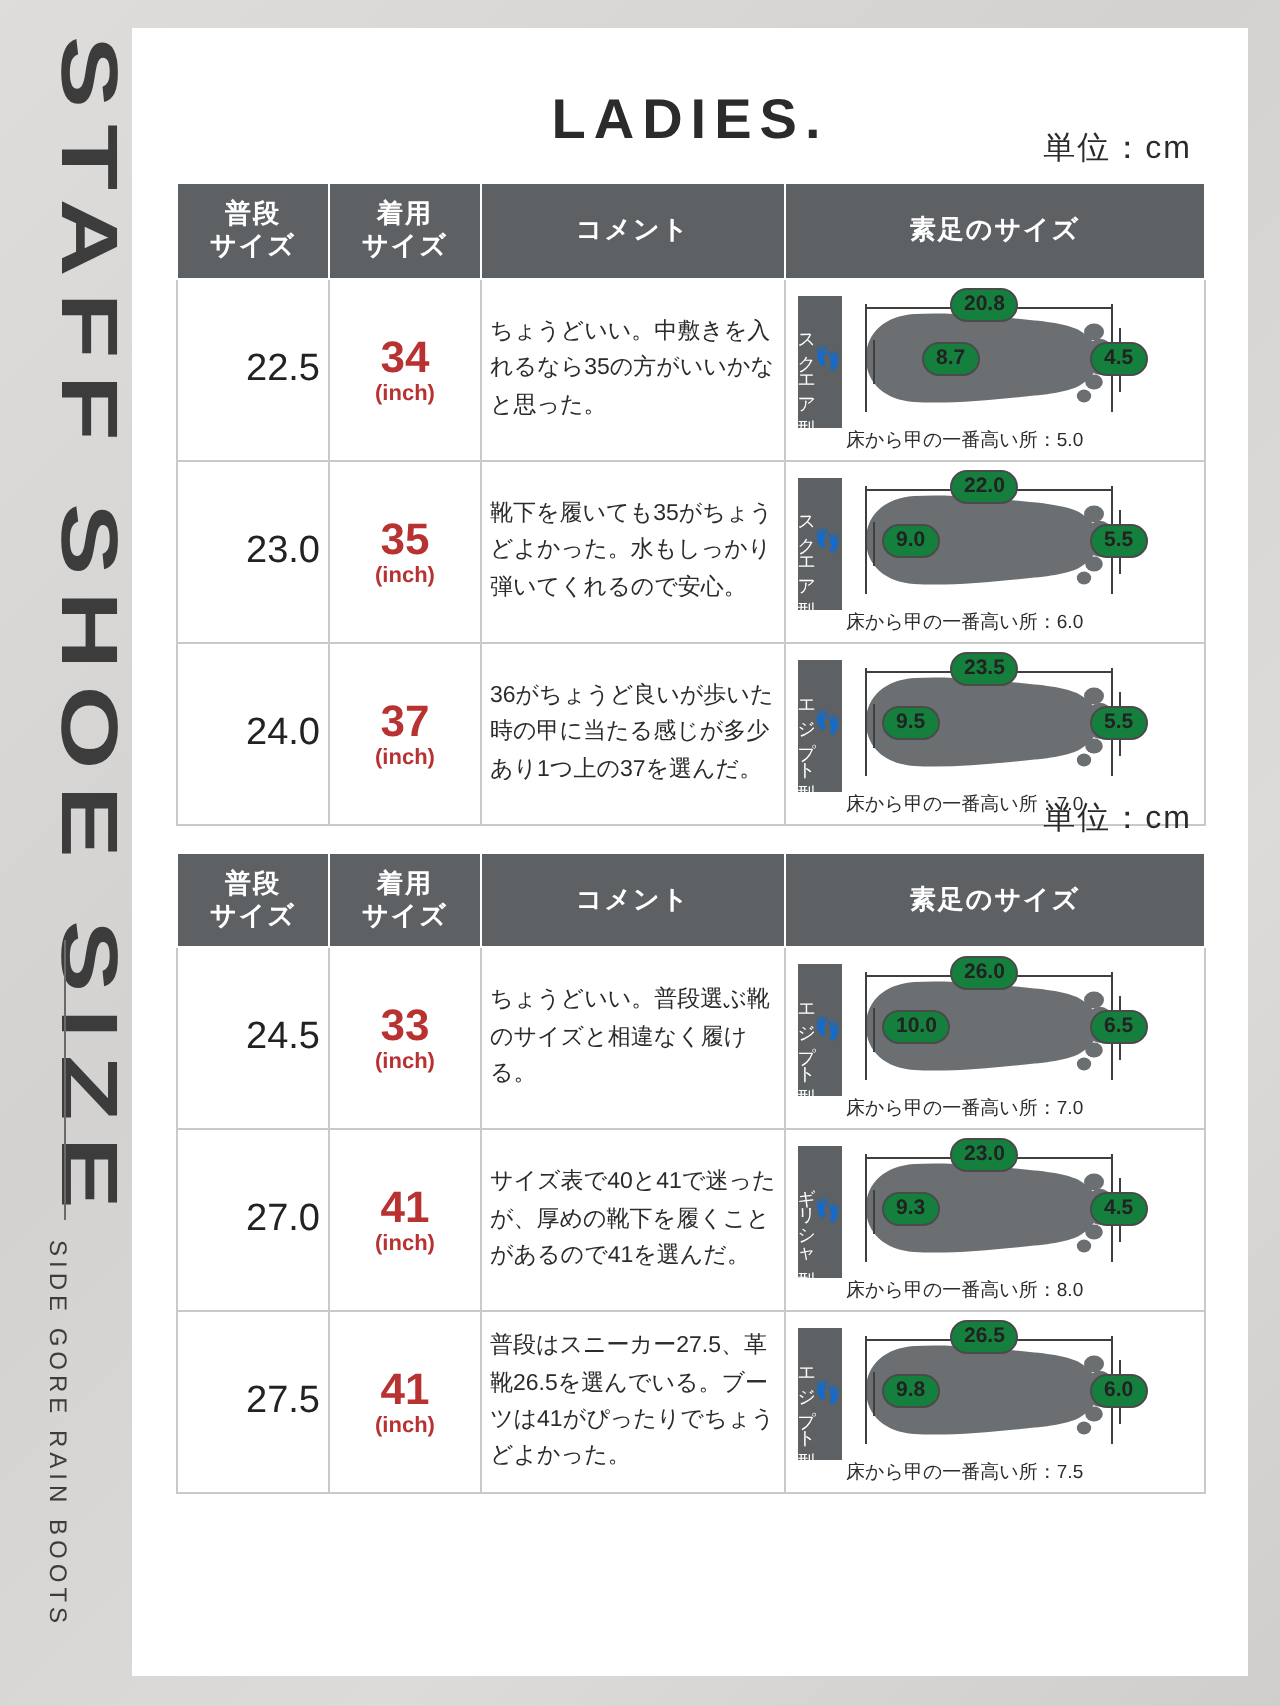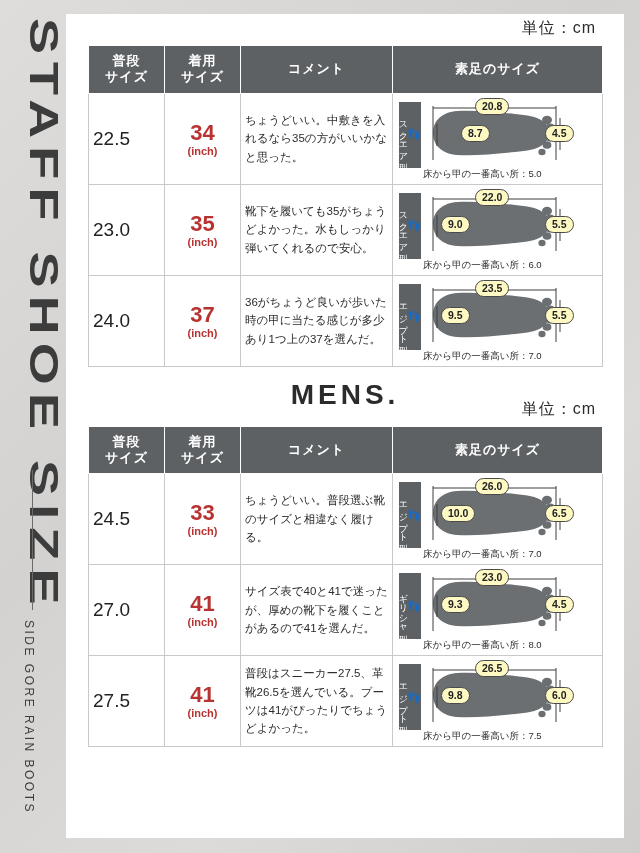--- a/index.html
+++ b/index.html
@@ -98,21 +98,21 @@
     border:1px solid #ffffff;
     line-height:1.25;
   }
   table.sizes td{
     border:1px solid #c9c9c9;
     vertical-align:middle;
     padding:6px 4px;
   }
   col.c1{width:76px;} col.c2{width:76px;} col.c3{width:152px;} col.c4{width:210px;}
 
-  .usual{ text-align:left; font-size:19px; color:#222; }
+  .usual{ text-align:right; font-size:19px; color:#222; }
   .worn{ text-align:center; line-height:1.15; }
   .worn .num{ font-size:22px; font-weight:bold; color:#b83232; }
   .worn .inch{ font-size:11px; color:#b83232;font-weight:bold; }
   .comment{ font-size:11.5px; color:#2b2b2b; line-height:1.6; }
 
   
   .footcell{ padding:4px 4px 4px 2px; }
   .foot-wrap{ position:relative; height:78px; }
   .typebadge{
     position:absolute; left:2px; top:2px;
@@ -124,21 +124,21 @@
     writing-mode:vertical-rl;
     letter-spacing:0px;
   }
   .typebadge .tglyph{
     writing-mode:horizontal-tb;
     font-size:11px; margin-bottom:2px;
   }
   .foot-svg{ position:absolute; left:26px; top:0; }
   .len-label, .wid-label, .ins-label{
     position:absolute;
-    background:#fef9c3;
+    background:#15803d;
     border:1.5px solid #4a4a4a;
     border-radius:11px;
     font-size:10.5px;
     font-weight:bold;
     color:#222;
     padding:1px 6px;
     line-height:1.25;
   }
   .floor-note{
     position:absolute; left:26px; bottom:-3px;
@@ -153,20 +153,21 @@
 <div class="bg-texture"></div>
 
 <div class="side-strip">
   <div class="side-title">STAFF SHOE SIZE</div>
   <div class="side-rule"></div>
   <div class="side-sub">SIDE GORE RAIN BOOTS</div>
 </div>
 
 <div class="card">
   <div class="card-inner" id="sections-root">
+      <div class="section-title">LADIES.</div>
       <div class="unit">単位：cm</div>
       <table class="sizes">
         <colgroup>
           <col class="c1">
           <col class="c2">
           <col class="c3">
           <col class="c4">
         </colgroup>
         <thead>
           <tr>
@@ -271,21 +272,20 @@
                 </svg>
                 <div class="len-label" style="left: 78px; top: -2px;">23.5</div>
                 <div class="wid-label" style="left: 44px; top: 25px;">9.5</div>
                 <div class="ins-label" style="left: 148px; top: 25px;">5.5</div>
                 <div class="floor-note">床から甲の一番高い所：7.0</div>
               </div>
             </td>
           </tr>
         </tbody>
       </table>
-      <div class="section-title">MENS.</div>
       <div class="unit">単位：cm</div>
       <table class="sizes">
         <colgroup>
           <col class="c1">
           <col class="c2">
           <col class="c3">
           <col class="c4">
         </colgroup>
         <thead>
           <tr>

